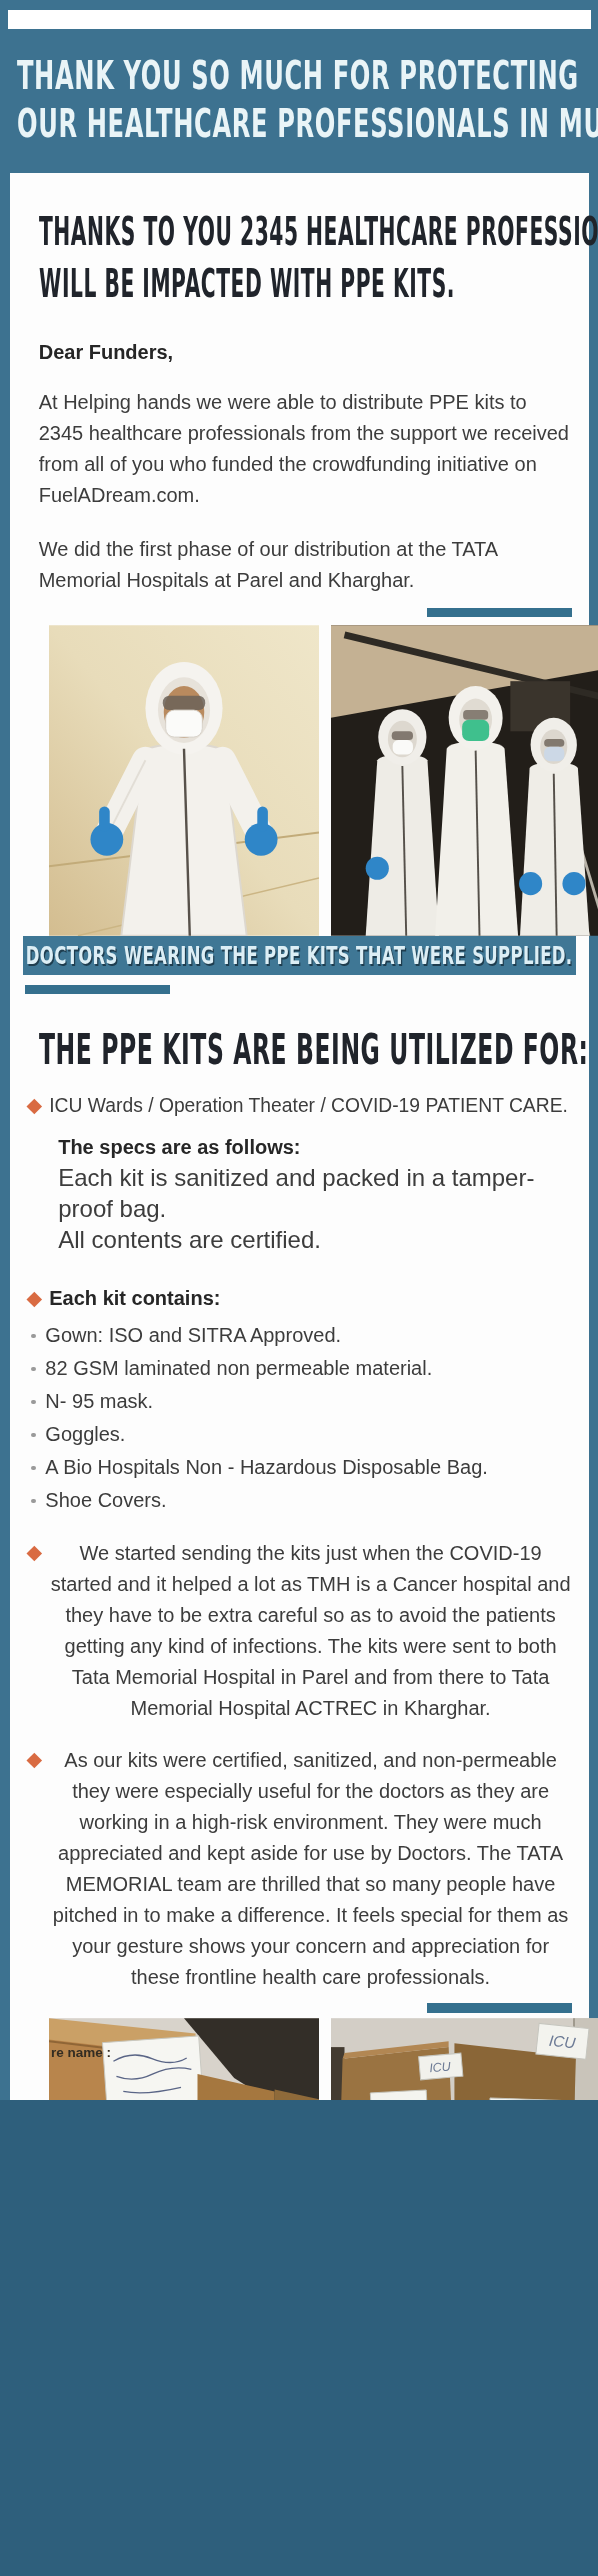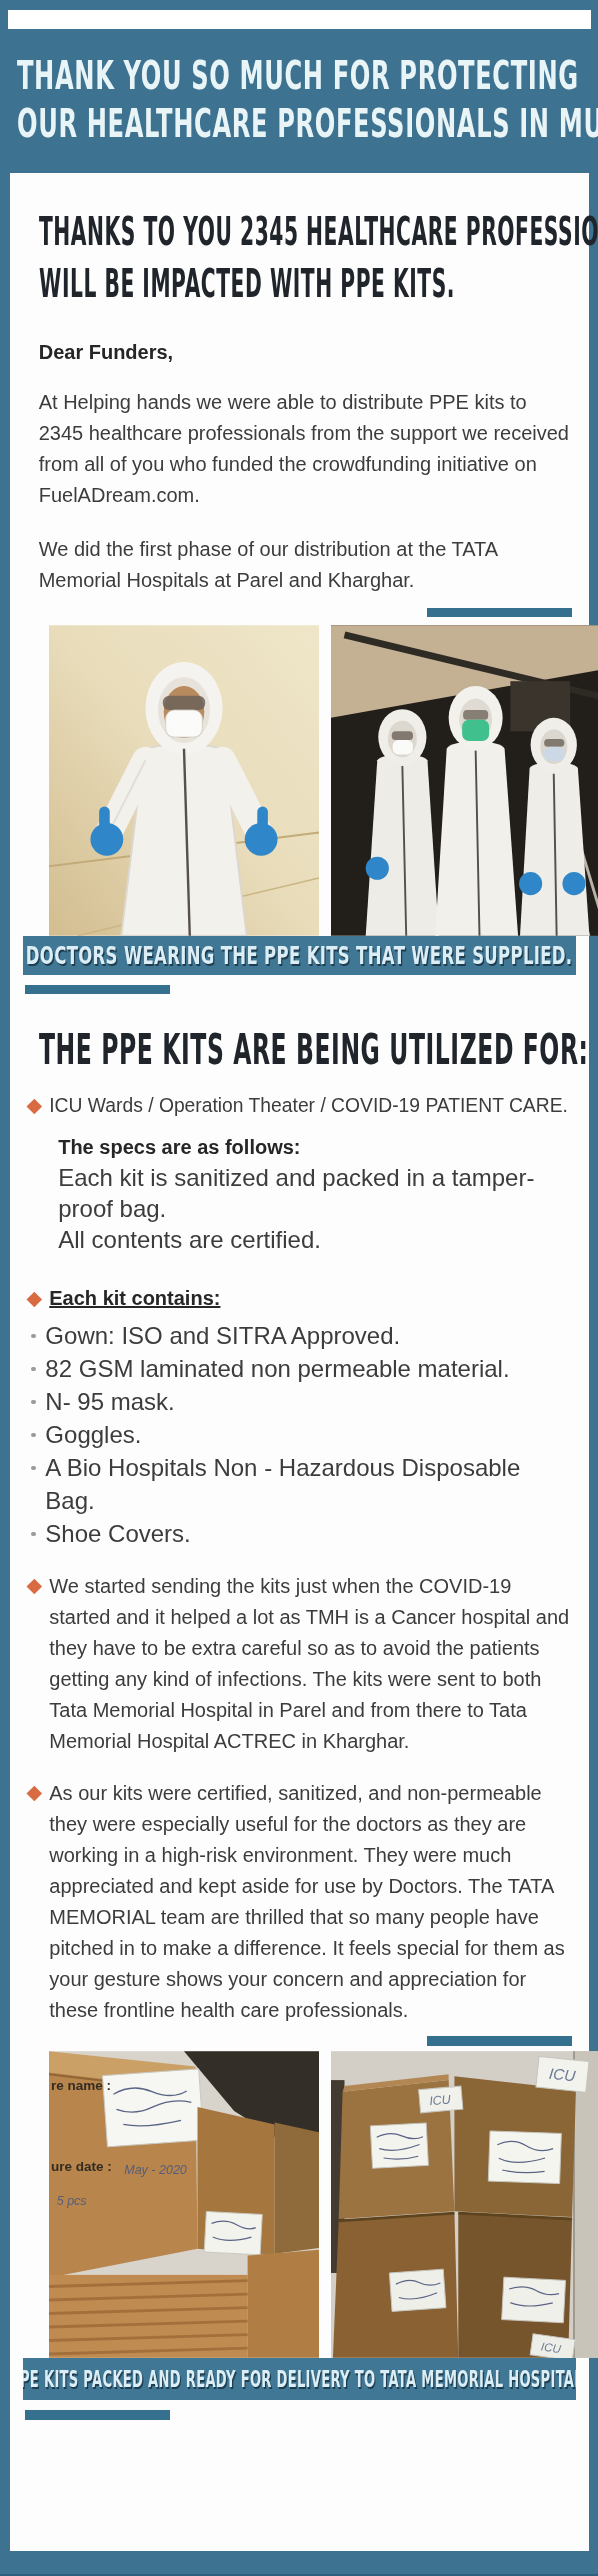--- a/index.html
+++ b/index.html
@@ -1,17 +1,17 @@
 <!DOCTYPE html>
 <html><head>
 <meta charset="utf-8">
 <style>
   html,body{margin:0;padding:0;background:#2e5f7c;}
   .page{
-    position:relative;width:599px;height:2574px;margin:0 auto;
+    position:relative;width:599px;height:2100px;margin:0 auto;
     background:#3d7290;overflow:hidden;box-sizing:border-box;
     font-family:"Liberation Sans", sans-serif;
   }
   .top-strip{margin:9.7px 7.7px 0 7.7px;height:19.3px;background:#ffffff;}
   .header{padding:23px 13.5px 0 17.4px;}
   .hline{height:48px;line-height:48px;color:#e9f4f7;font-weight:700;
     font-family:"DejaVu Sans", sans-serif;}
   .cond{display:inline-block;white-space:nowrap;transform-origin:0 50%;}
   .hline .cond{font-size:39px;transform:scaleX(0.62);letter-spacing:1px;}
   .card{margin:25px 9.7px 0 9.7px;background:#fdfdfd;padding:33px 13.5px 19.3px 13.5px;
@@ -28,34 +28,34 @@
   .photo{flex:none;display:block;}
   .caption-band{background:#3f7795;height:39px;display:flex;align-items:center;
     justify-content:center;overflow:hidden;}
   .caption-band .cond{transform-origin:50% 50%;font-family:"DejaVu Sans", sans-serif;
     font-weight:700;color:#dceef5;text-shadow:1.9px 1.9px 0 #1e3d4f;}
   .caption-1{font-size:25px;transform:scaleX(0.66);letter-spacing:0.5px;}
   .caption-2{font-size:23px;transform:scaleX(0.57);letter-spacing:0.5px;}
   .section-heading{margin:31px 0 0 15.5px;height:50px;line-height:50px;color:#20242b;
     font-weight:700;font-family:"DejaVu Sans", sans-serif;}
   .section-heading .cond{font-size:42px;transform:scaleX(0.56);letter-spacing:1px;}
-  .bullet-row{display:flex;align-items:flex-start;margin:15.5px 3.9px 0 5.8px;}
+  .bullet-row{display:flex;align-items:flex-start;margin:15.5px 3.9px 0 5.8px;text-align:center;}
   .diamond{flex:none;width:10.6px;height:10.6px;background:#d96b42;
     transform:rotate(45deg);margin:9.7px 9.7px 0 0;}
   .bullet-text{font-size:19.3px;line-height:29px;color:#3c3c3c;}
-  .bullet-text.strong{font-weight:700;font-size:20px;color:#262626;text-decoration:underline;}
+  .bullet-text.strong{font-weight:700;font-size:20px;color:#262626;}
   .note-text{font-size:20px;line-height:31px;color:#3c3c3c;}
   .specs{margin-left:35px;margin-right:5.8px;}
   .specs-title{margin-top:13.5px;font-size:20px;font-weight:700;color:#262626;line-height:29px;}
   .specs-line{font-size:24px;line-height:31px;color:#3c3c3c;}
   .kit-list{list-style:none;margin:5.8px 0 0 0;padding:0;}
   .kit-item{display:flex;align-items:flex-start;margin:0 0 0 7.7px;}
   .dot{flex:none;width:4.8px;height:4.8px;border-radius:50%;background:#9a9a9a;
     margin:14.5px 9.7px 0 0;}
-  .kit-text{font-size:24px;line-height:33px;color:#3c3c3c;}
+  .kit-text{font-size:20px;line-height:33px;color:#3c3c3c;}
   .note-block{margin-top:21px;}
 </style>
 </head>
 <body>
 
 <div class="page">
 
   <div class="top-strip"></div>
 
   <div class="header">

